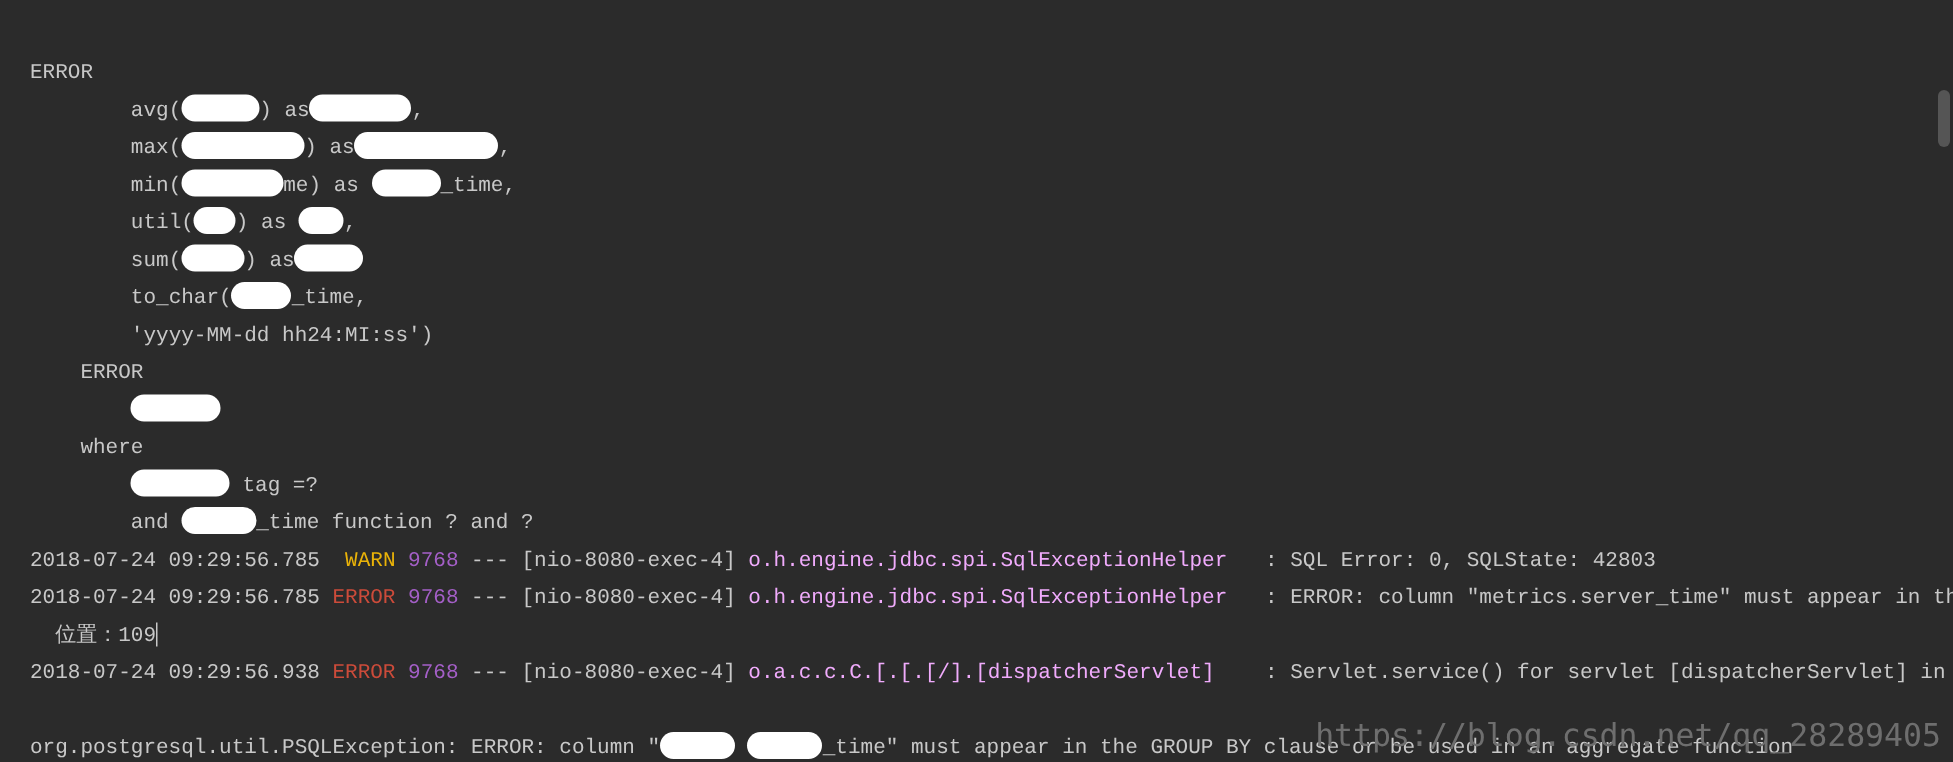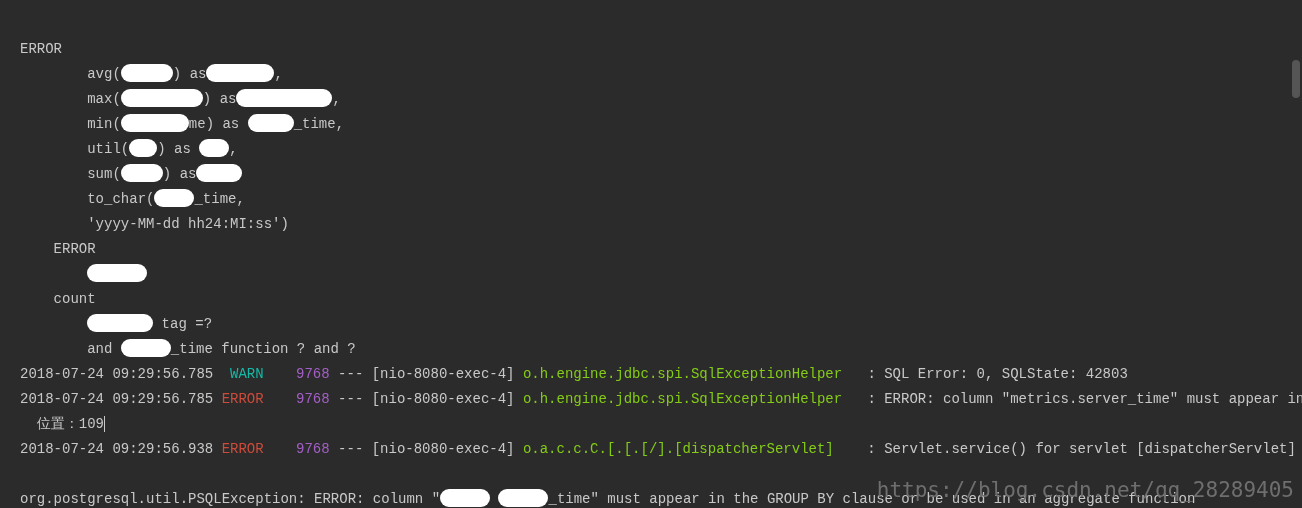--- a/index.html
+++ b/index.html
@@ -21,24 +21,24 @@
   }
   .redact {
     display: inline-block;
     background: #ffffff;
     border-radius: 10px;
     height: 18px;
     vertical-align: middle;
     position: relative;
     top: -1px;
   }
-  .warn { color: #14b8a6; }
+  .warn { color: #eab308; }
   .error { color: #cc4b3a; }
-  .pid { color: #a45fc7; padding-left: 24px; }
-  .logger { color: #84cc16; }
+  .pid { color: #a45fc7; }
+  .logger { color: #f0abfc; }
   .cursor {
     display: inline-block;
     width: 1px;
     height: 16px;
     background: #c8c8c8;
     vertical-align: middle;
   }
   .watermark {
     position: absolute;
     right: 8px;
@@ -64,21 +64,21 @@
 <span>ERROR</span>
 <span>        </span><span>avg(</span><span class="redact" style="width:52px"></span><span>) as</span><span class="redact" style="width:68px"></span><span>,</span>
 <span>        </span><span>max(</span><span class="redact" style="width:82px"></span><span>) as</span><span class="redact" style="width:96px"></span><span>,</span>
 <span>        </span><span>min(</span><span class="redact" style="width:68px"></span><span>me) as </span><span class="redact" style="width:46px"></span><span>_time,</span>
 <span>        </span><span>util(</span><span class="redact" style="width:28px"></span><span>) as </span><span class="redact" style="width:30px"></span><span>,</span>
 <span>        </span><span>sum(</span><span class="redact" style="width:42px"></span><span>) as</span><span class="redact" style="width:46px"></span>
 <span>        </span><span>to_char(</span><span class="redact" style="width:40px"></span><span>_time,</span>
 <span>        </span><span>'yyyy-MM-dd hh24:MI:ss')</span>
 <span>    </span><span>ERROR</span>
 <span>        </span><span class="redact" style="width:60px"></span>
-<span>    </span><span>count</span>
+<span>    </span><span>where</span>
 <span>        </span><span class="redact" style="width:66px"></span><span> tag =?</span>
 <span>        </span><span>and </span><span class="redact" style="width:50px"></span><span>_time function ? and ?</span>
 <span>2018-07-24 09:29:56.785  </span><span class="warn">WARN</span><span class="pid"> 9768</span><span> --- [nio-8080-exec-4] </span><span class="logger">o.h.engine.jdbc.spi.SqlExceptionHelper</span><span>   : SQL Error: 0, SQLState: 42803</span>
 <span>2018-07-24 09:29:56.785 </span><span class="error">ERROR</span><span class="pid"> 9768</span><span> --- [nio-8080-exec-4] </span><span class="logger">o.h.engine.jdbc.spi.SqlExceptionHelper</span><span>   : ERROR: column "metrics.server_time" must appear in the GROUP </span>
 <span>  位置：109</span><span class="cursor"></span>
 <span>2018-07-24 09:29:56.938 </span><span class="error">ERROR</span><span class="pid"> 9768</span><span> --- [nio-8080-exec-4] </span><span class="logger">o.a.c.c.C.[.[.[/].[dispatcherServlet]</span><span>    : Servlet.service() for servlet [dispatcherServlet] in context</span>
 
 <span>org.postgresql.util.PSQLException: ERROR: column "</span><span class="redact" style="width:50px"></span> <span class="redact" style="width:50px"></span><span>_time" must appear in the GROUP BY clause or be used in an aggregate function</span>
 
 </div>

